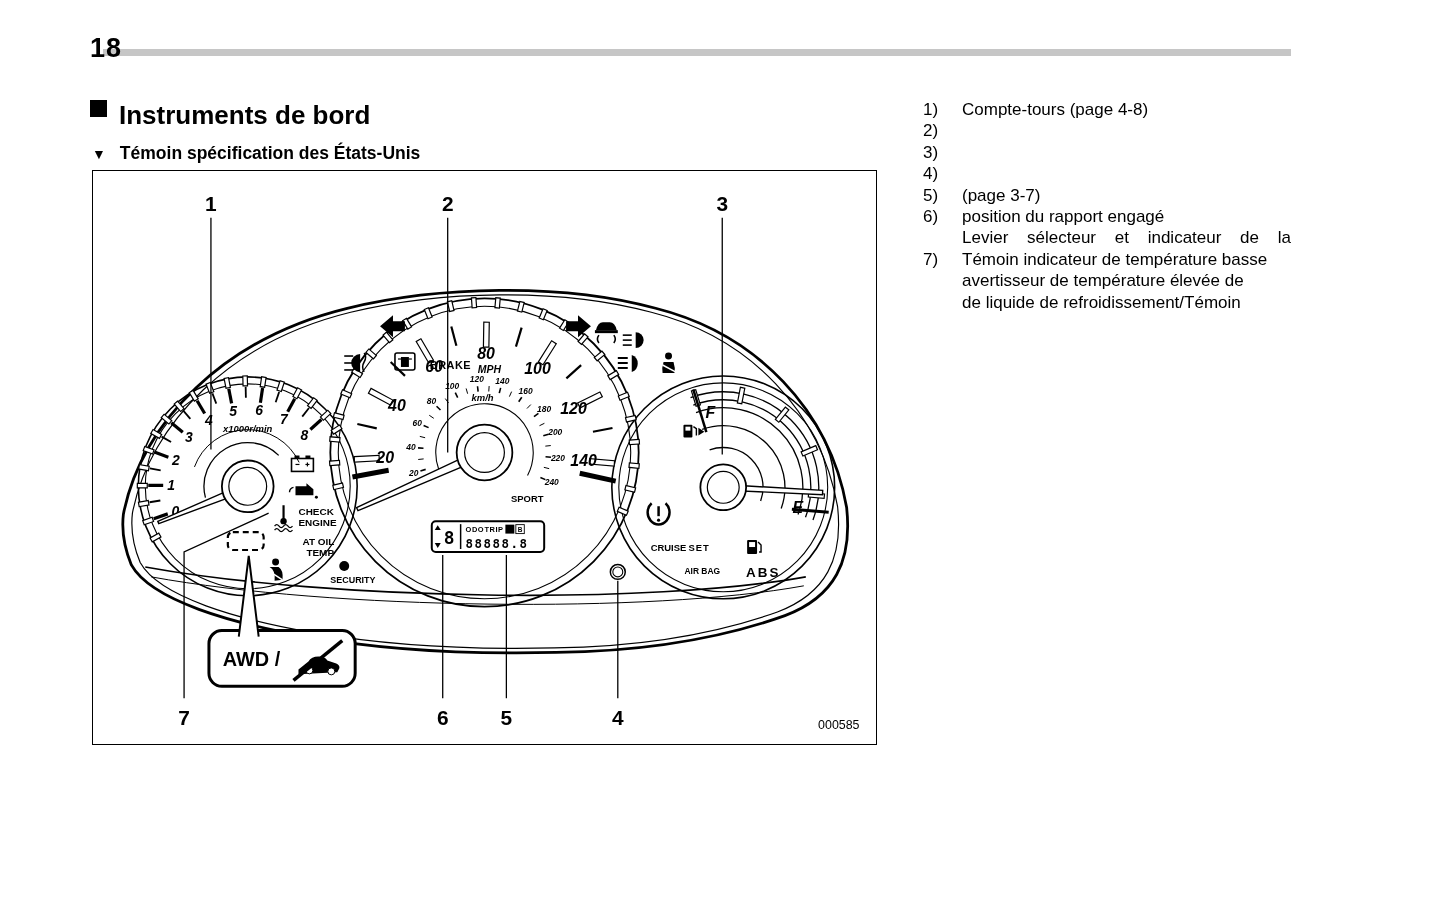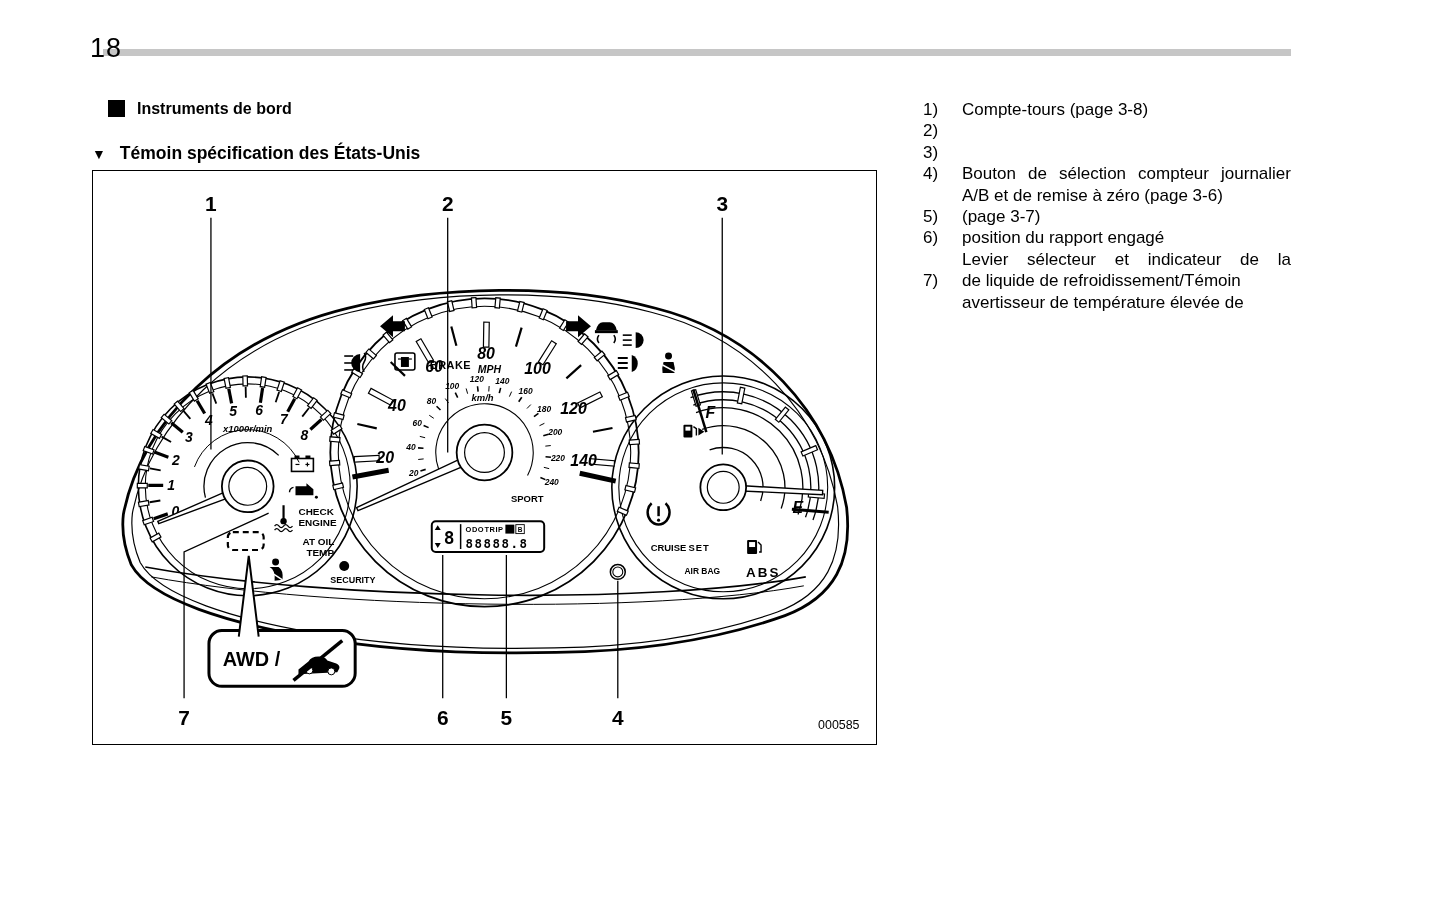--- a/index.html
+++ b/index.html
@@ -1,20 +1,20 @@
 <!DOCTYPE html>
 <html><head>
 <meta charset="utf-8">
 <style>
   html,body{margin:0;padding:0;background:#fff;}
   .page{position:relative;width:1445px;height:909px;background:#fff;
         font-family:"Liberation Sans",sans-serif;color:#000;overflow:hidden;}
   .pagenum-bar{position:absolute;left:103px;top:49px;width:1188px;height:7px;background:#c6c6c6;}
-  .pagenum{position:absolute;left:90px;top:33px;font-size:27px;font-weight:normal;letter-spacing:1px;}
-  .sec-title{position:absolute;left:108px;top:100px;font-size:16px;font-weight:bold;
+  .pagenum{position:absolute;left:90px;top:33px;font-size:27px;font-weight:bold;letter-spacing:1px;}
+  .sec-title{position:absolute;left:90px;top:100px;font-size:26px;font-weight:bold;
              display:flex;gap:12px;}
   .sec-marker{width:17px;height:17px;background:#000;display:inline-block;}
   .sub-title{position:absolute;left:92px;top:143px;font-size:17.5px;font-weight:bold;
              display:flex;align-items:center;gap:14px;}
   .tri{font-size:14px;}
   .figure{position:absolute;left:92px;top:170px;width:785px;height:575px;
           border:1.5px solid #000;box-sizing:border-box;background:#fff;}
   .figure svg{position:absolute;left:0;top:0;}
   .legend{position:absolute;left:923px;top:99px;width:368px;font-size:17px;line-height:21.4px;}
   .l-item{display:flex;}
@@ -374,51 +374,48 @@
           <line x1="201" y1="512" x2="250" y2="472" stroke="#000" stroke-width="3.5"></line>
         </g>
       </g>
     </svg>
   </div>
 
   <div class="legend">
       <div class="l-item">
         <div class="l-num">1)</div>
         <div class="l-text">
-          <div class="l-line">Compte-tours (page 3-8)</div>
+          <div class="l-line">Compte-tours (page 4-8)</div>
         </div>
       </div>
       <div class="l-item">
         <div class="l-num">2)</div>
       </div>
       <div class="l-item">
         <div class="l-num">3)</div>
       </div>
       <div class="l-item">
         <div class="l-num">4)</div>
-        <div class="l-text">
-          <div class="l-line just">Bouton de sélection compteur journalier</div>
-          <div class="l-line">A/B et de remise à zéro (page 3-6)</div>
-        </div>
       </div>
       <div class="l-item">
         <div class="l-num">5)</div>
         <div class="l-text">
           <div class="l-line">(page 3-7)</div>
         </div>
       </div>
       <div class="l-item">
         <div class="l-num">6)</div>
         <div class="l-text">
           <div class="l-line">position du rapport engagé</div>
           <div class="l-line just">Levier sélecteur et indicateur de la</div>
         </div>
       </div>
       <div class="l-item">
         <div class="l-num">7)</div>
         <div class="l-text">
+          <div class="l-line">Témoin indicateur de température basse</div>
+          <div class="l-line">avertisseur de température élevée de</div>
           <div class="l-line">de liquide de refroidissement/Témoin</div>
-          <div class="l-line">avertisseur de température élevée de</div>
         </div>
       </div>
     </div>
 
 </div>
 
 </body></html>

